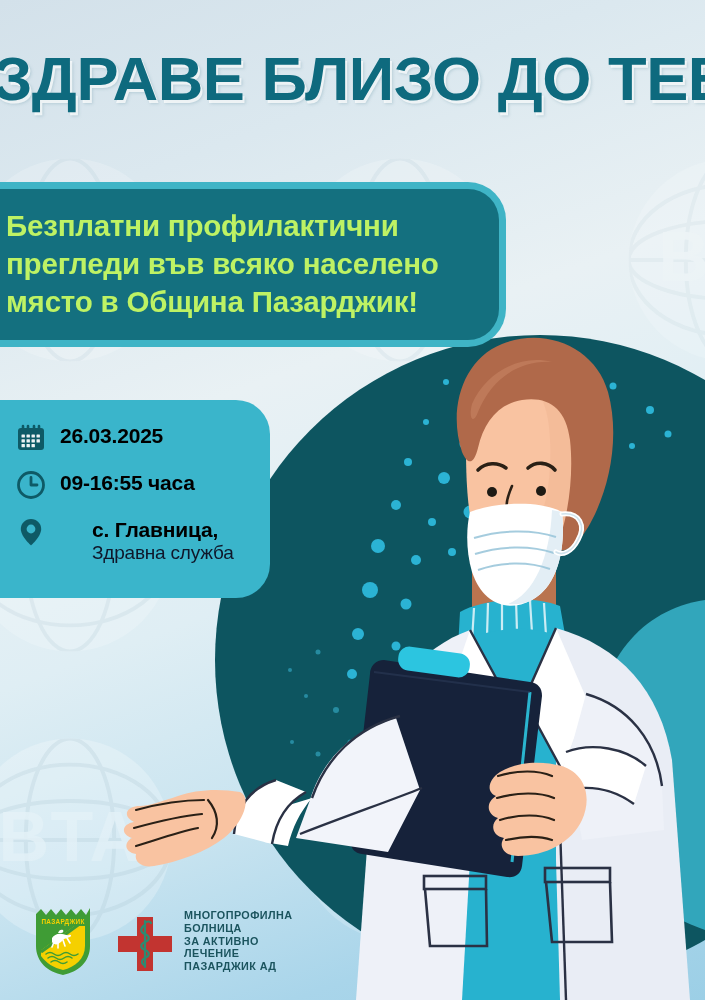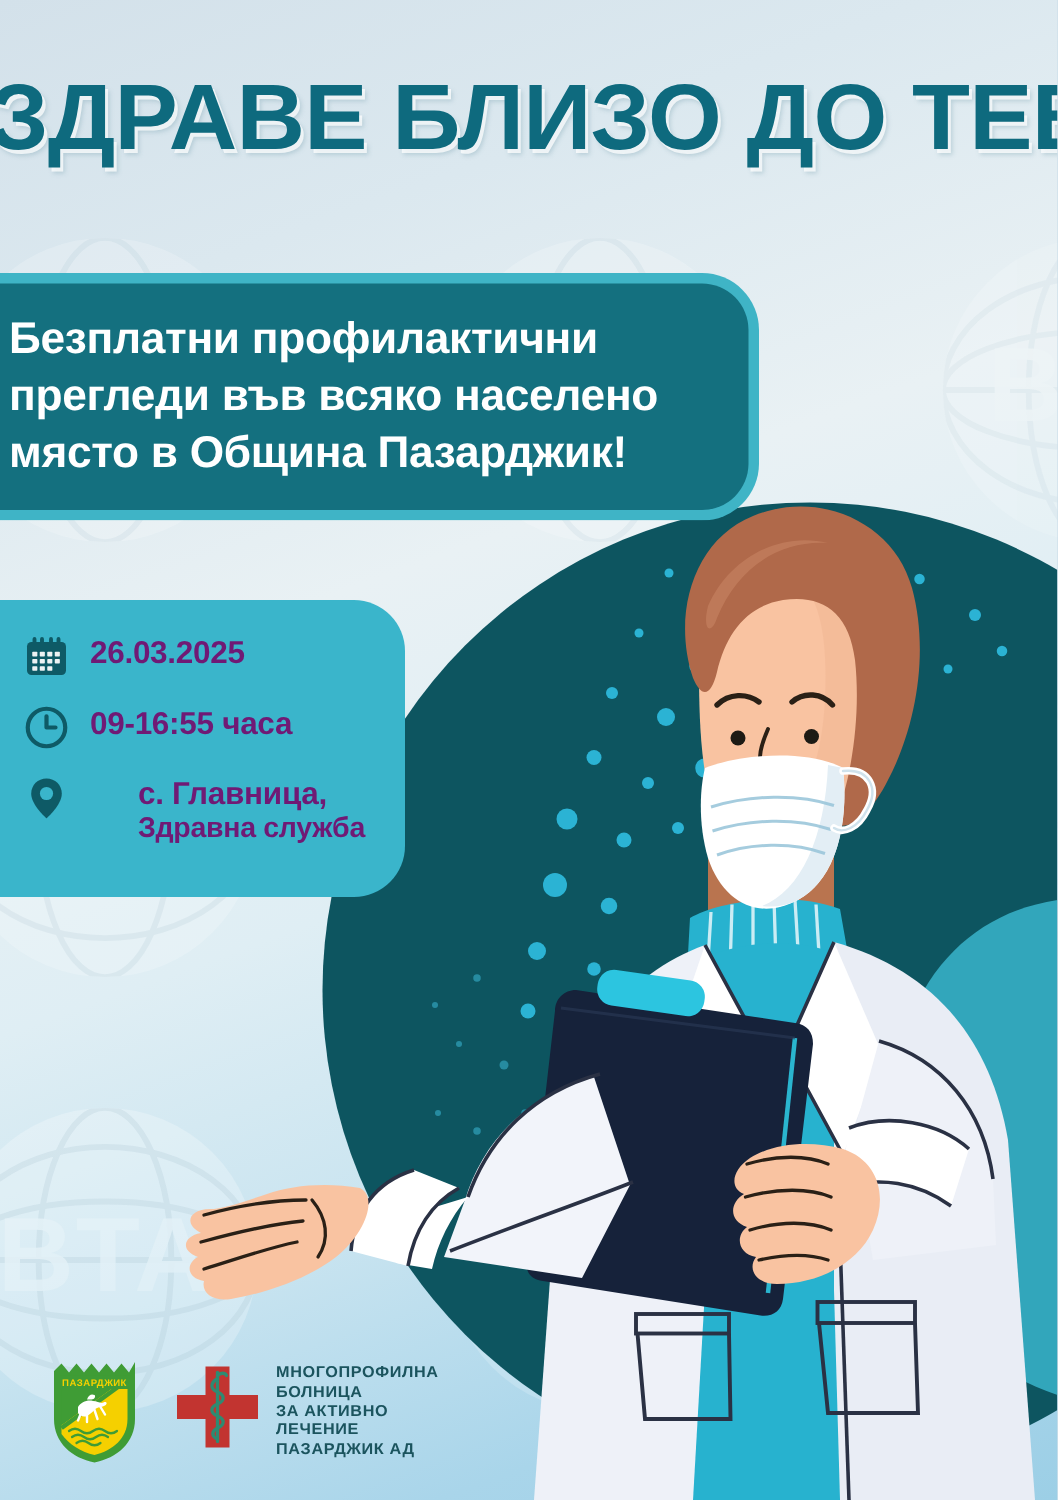--- a/index.html
+++ b/index.html
@@ -43,21 +43,21 @@
     position:absolute; left:-24px; top:182px;
     width:530px; min-height:150px;
     background:#14707f;
     border:7px solid #3fb4c6;
     border-left:none;
     border-radius:0 38px 38px 0;
     padding:18px 34px 20px 30px;
     z-index:6;
   }
   #subtitle-text {
-    color:#ffffff;
+    color:#bef264;
     font-size:29.5px;
     font-weight:600;
     line-height:1.28;
     letter-spacing:-0.2px;
     white-space:pre-line;
   }
 
   
   #info-panel {
     position:absolute; left:-30px; top:400px;
@@ -66,34 +66,34 @@
     border-radius:0 34px 34px 0;
     z-index:6;
     padding:22px 0 0 46px;
   }
   .info-row { display:flex; align-items:flex-start; margin-bottom:16px; }
   .info-row:last-child { margin-bottom:0;gap:32px; }
   .info-icon { width:30px; height:30px; flex:0 0 30px; margin-right:14px; margin-top:1px; }
   .info-icon svg { display:block; }
   .info-texts { padding-top:2px; }
   .info-primary {
-    color:#701a75; font-size:21px; font-weight:700; line-height:1.12; letter-spacing:-0.2px;
+    color:#000000; font-size:21px; font-weight:700; line-height:1.12; letter-spacing:-0.2px;
   }
   .info-secondary {
-    color:#701a75; font-size:19px; font-weight:700; line-height:1.18; letter-spacing:-0.2px;
+    color:#0f172a; font-size:19px; font-weight:400; line-height:1.18; letter-spacing:-0.2px;
   }
 
   
   #illustration { position:absolute; left:0; top:0; width:705px; height:1000px; z-index:3; }
   #illustration svg { display:block; }
 
   
   #footer { position:absolute; left:32px; bottom:22px; display:flex; align-items:center; z-index:8; }
   #coat-of-arms { width:62px; height:74px; margin-right:22px; }
-  #hospital-logo { display:flex; align-items:flex-start; }
+  #hospital-logo { display:flex; align-items:flex-end; }
   #hospital-cross { width:58px; height:58px; margin-right:10px; }
   #hospital-text {
     color:#1b545e;
     font-size:10.5px;
     font-weight:700;
     line-height:1.22;
     letter-spacing:.4px;
     white-space:pre-line;
     transform:scaleX(1.03);
     transform-origin:left center;

